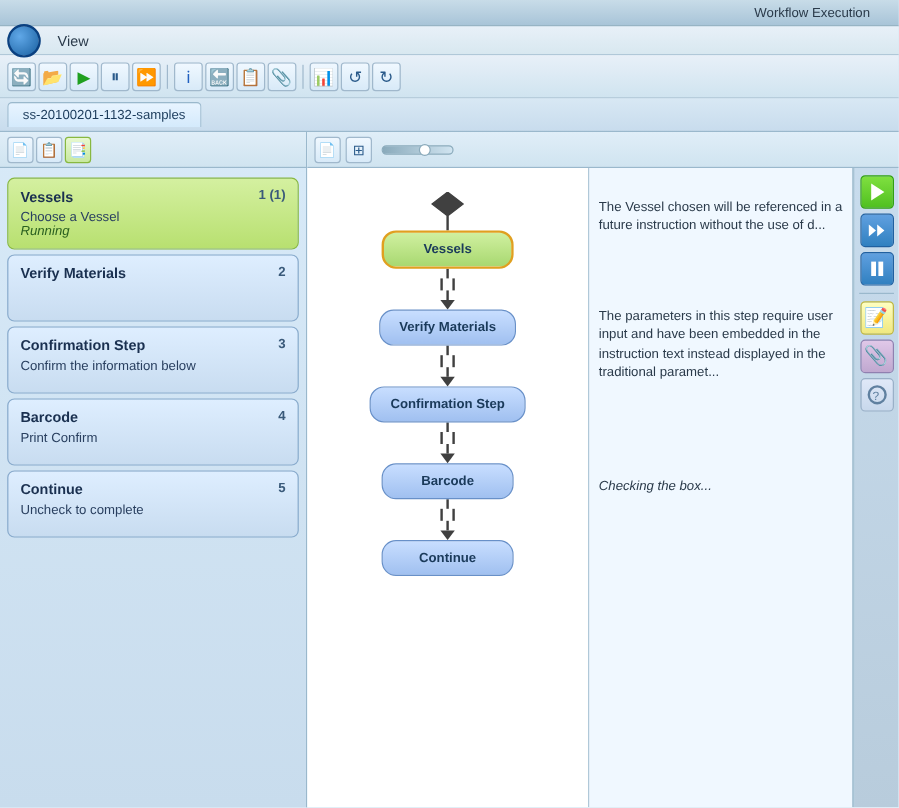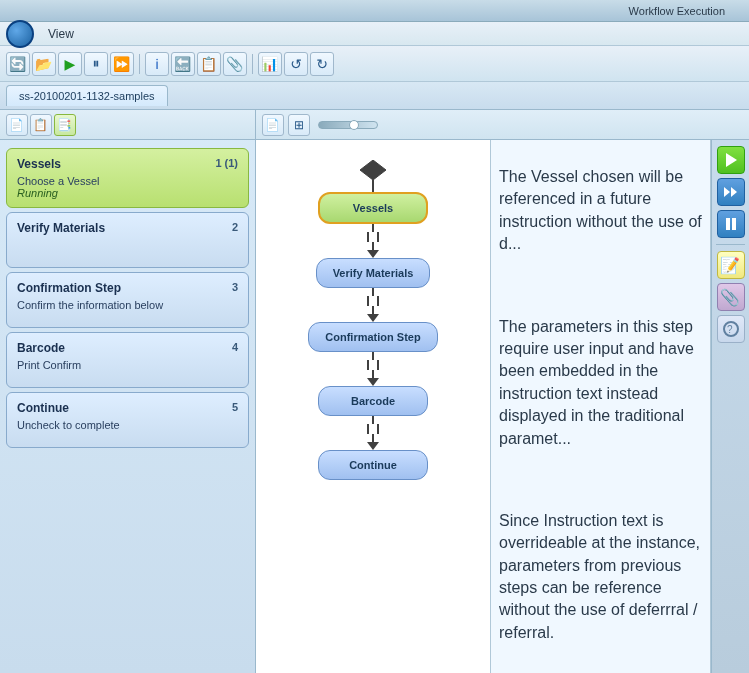--- a/index.html
+++ b/index.html
@@ -202,21 +202,21 @@
     
     .description-area {
       width: 220px;
       overflow-y: auto;
       padding: 6px 8px;
       background: #f0f8ff;
       border-right: 1px solid #b0c8d8;
     }
     .desc-block {
       margin-bottom: 60px;
-      font-size: 16px;
+      font-size: 11px;
       color: #2a3a4a;
       line-height: 1.4;
     }
 
     
     .side-toolbar {
       width: 38px;
       background: linear-gradient(to bottom, #c8dced, #b8ccdc);
       display: flex;
       flex-direction: column;
@@ -466,23 +466,20 @@
         </div>
       </div>
 
       <div class="description-area">
         <div class="desc-block" style="margin-top:20px;">
           <span>The Vessel chosen will be referenced in a future instruction without the use of d...</span>
         </div>
         <div class="desc-block" style="margin-top:30px;">
           <span>The parameters in this step require user input and have been embedded in the instruction text instead displayed in the traditional paramet...</span>
         </div>
-        <div class="desc-block">
-          <span>Since Instruction text is overrideable at the instance, parameters from previous steps can be reference without the use of deferrral / referral.</span>
-        </div>
         <div class="desc-block" style="margin-top:80px;font-style:italic;">
           <span>Checking the box...</span>
         </div>
       </div>
 
       <div class="side-toolbar">
 
         <div class="side-btn green-btn">
           <svg width="14" height="16" viewBox="0 0 14 16">
               <polygon points="2,1 13,8 2,15" fill="white"></polygon>

